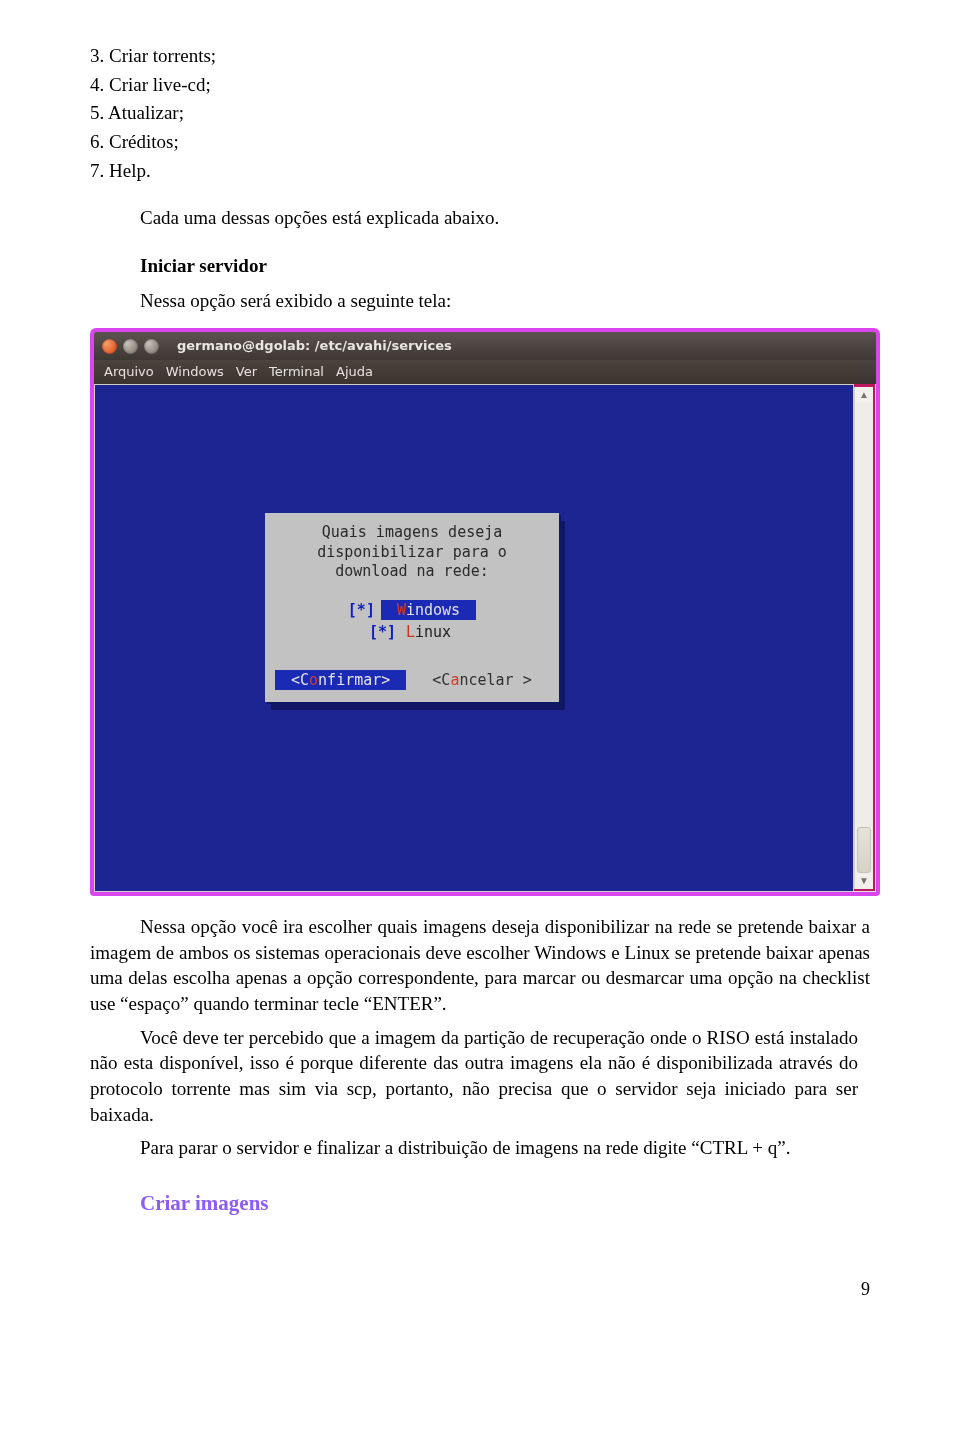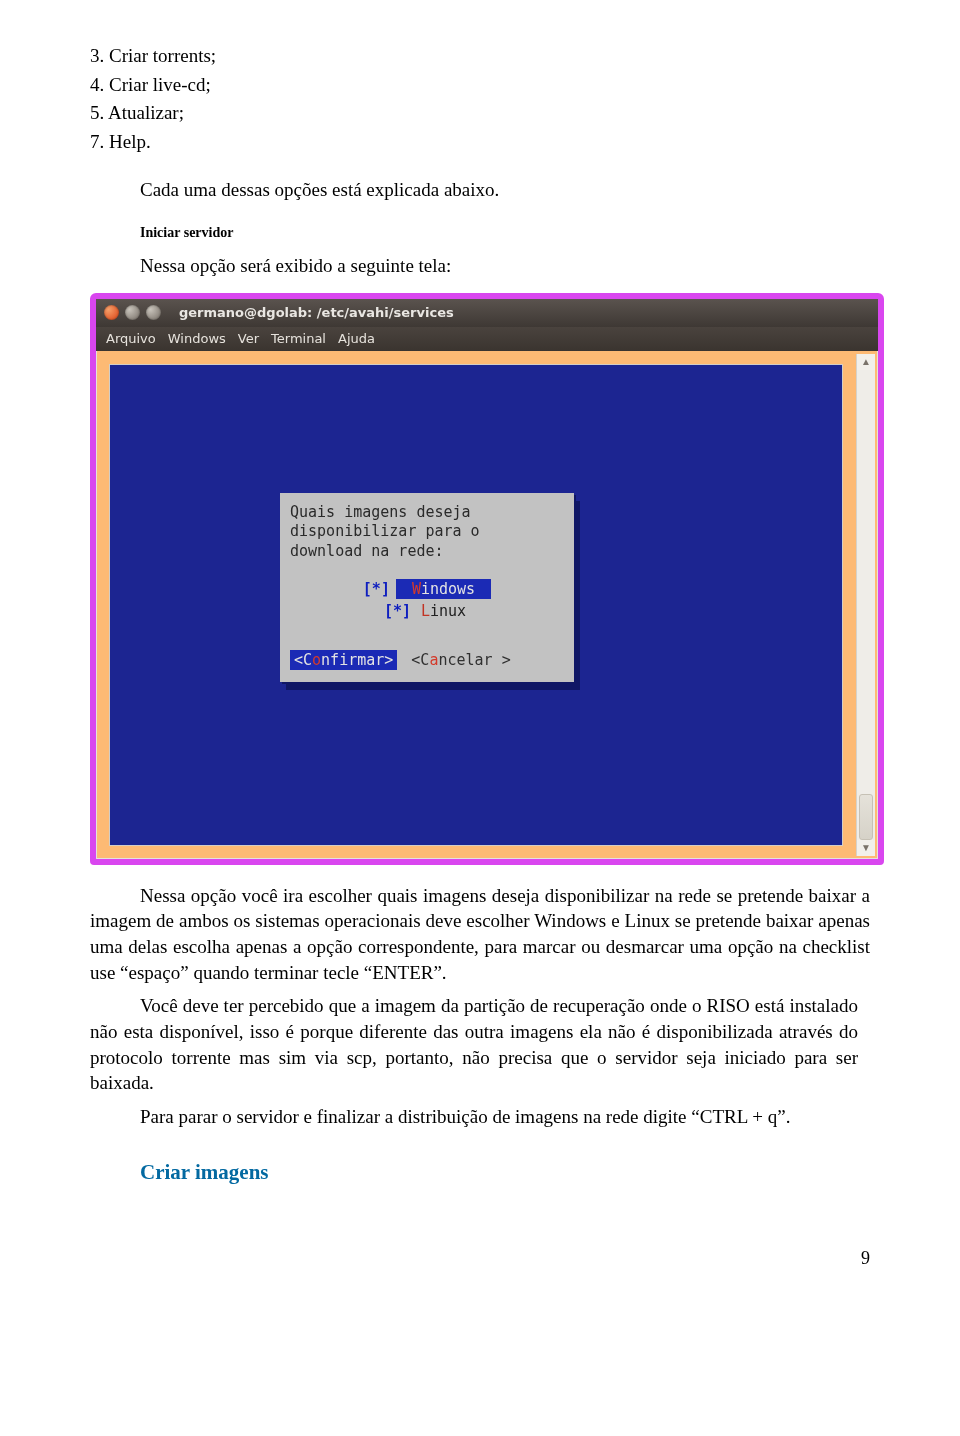--- a/index.html
+++ b/index.html
@@ -10,33 +10,33 @@
     margin: 0;
     padding: 40px 90px 30px 90px;
     width: 960px;
     box-sizing: border-box;
     line-height: 1.35;
   }
   .list-item { margin: 3px 0; }
   .intro-para { margin: 22px 0 22px 50px; }
   .heading-serif-bold {
     font-weight: bold;
-    font-size: 14px;
+    font-size: 19px;
     margin: 10px 0 10px 50px;
   }
   .sub-para { margin: 10px 0 10px 50px; }
   .screenshot-wrap {
     margin: 14px 0 18px 0;
   }
   .terminal-window {
     width: 782px;
-    border: 6px solid #d946ef;
+    border: 4px solid #d946ef;
     border-radius: 6px 6px 4px 4px;
     overflow: hidden;
-    background: #fdba74;
+    background: #be185d;
     box-shadow: 0 0 0 1px #e4e2dc inset;
   }
   .titlebar {
     height: 28px;
     background: linear-gradient(#5a534e, #3e3834);
     display: flex;
     align-items: center;
     padding: 0 8px;
     gap: 6px;
     color: #e9e6e2;
@@ -68,22 +68,23 @@
   .menubar span { cursor: default; }
   .terminal-body {
     position: relative;
     height: 508px;
     display: flex;
   }
   .terminal-area {
     flex: 1;
     background: #1c2591;
     position: relative;
-    margin: 13px;
+    margin: 0;
     border: 1px solid #d2cec7;
+    text-align: center;
   }
   .scrollbar {
     width: 18px;
     background: #eeece7;
     display: flex;
     flex-direction: column;
     border-left: 1px solid #d6d2ca;
     margin: 3px 3px 3px 0;
   }
   .sb-arrow {
@@ -142,21 +143,21 @@
   .opt-text { color: #222; padding: 0 4px; }
   .opt-text .hot { color: #c23424; }
   .dialog .buttons {
     display: flex;
     gap: 10px;
     padding-top: 4px;
   }
   .dlg-btn {
     font-family: inherit;
     font-size: 15px;
-    padding: 0 4px;
+    padding: 0 16px;
     letter-spacing: 0;
   }
   .dlg-btn.sel {
     background: #1b2ab5;
     color: #e3e3e3;
   }
   .dlg-btn .hot { color: #d43a2a; }
   .dlg-btn.unsel { color: #303030; }
 
   .body-paragraph {
@@ -170,21 +171,21 @@
   .body-paragraph2 {
     text-align: justify;
     margin: 0 12px 8px 0;
   }
   .body-paragraph3 {
     text-align: justify;
     margin: 0 0 8px 0;
   }
   .section-heading {
     font-weight: bold;
-    color: #0369a1;
+    color: #8b5cf6;
     font-size: 21px;
     margin: 28px 0 10px 50px;
   }
   .page-number {
     text-align: right;
     font-size: 18px;
     margin-top: 60px;
   }
 </style>
 </head>
@@ -195,20 +196,24 @@
     <span>3.</span>
     <span>Criar torrents;</span>
   </div>
   <div class="list-item">
     <span>4.</span>
     <span>Criar live-cd;</span>
   </div>
   <div class="list-item">
     <span>5.</span>
     <span>Atualizar;</span>
+  </div>
+  <div class="list-item">
+    <span>6.</span>
+    <span>Créditos;</span>
   </div>
   <div class="list-item">
     <span>7.</span>
     <span>Help.</span>
   </div>
 </div>
 
 <div class="intro-para">Cada uma dessas opções está explicada abaixo.</div>
 
 <div class="heading-serif-bold">Iniciar servidor</div>

